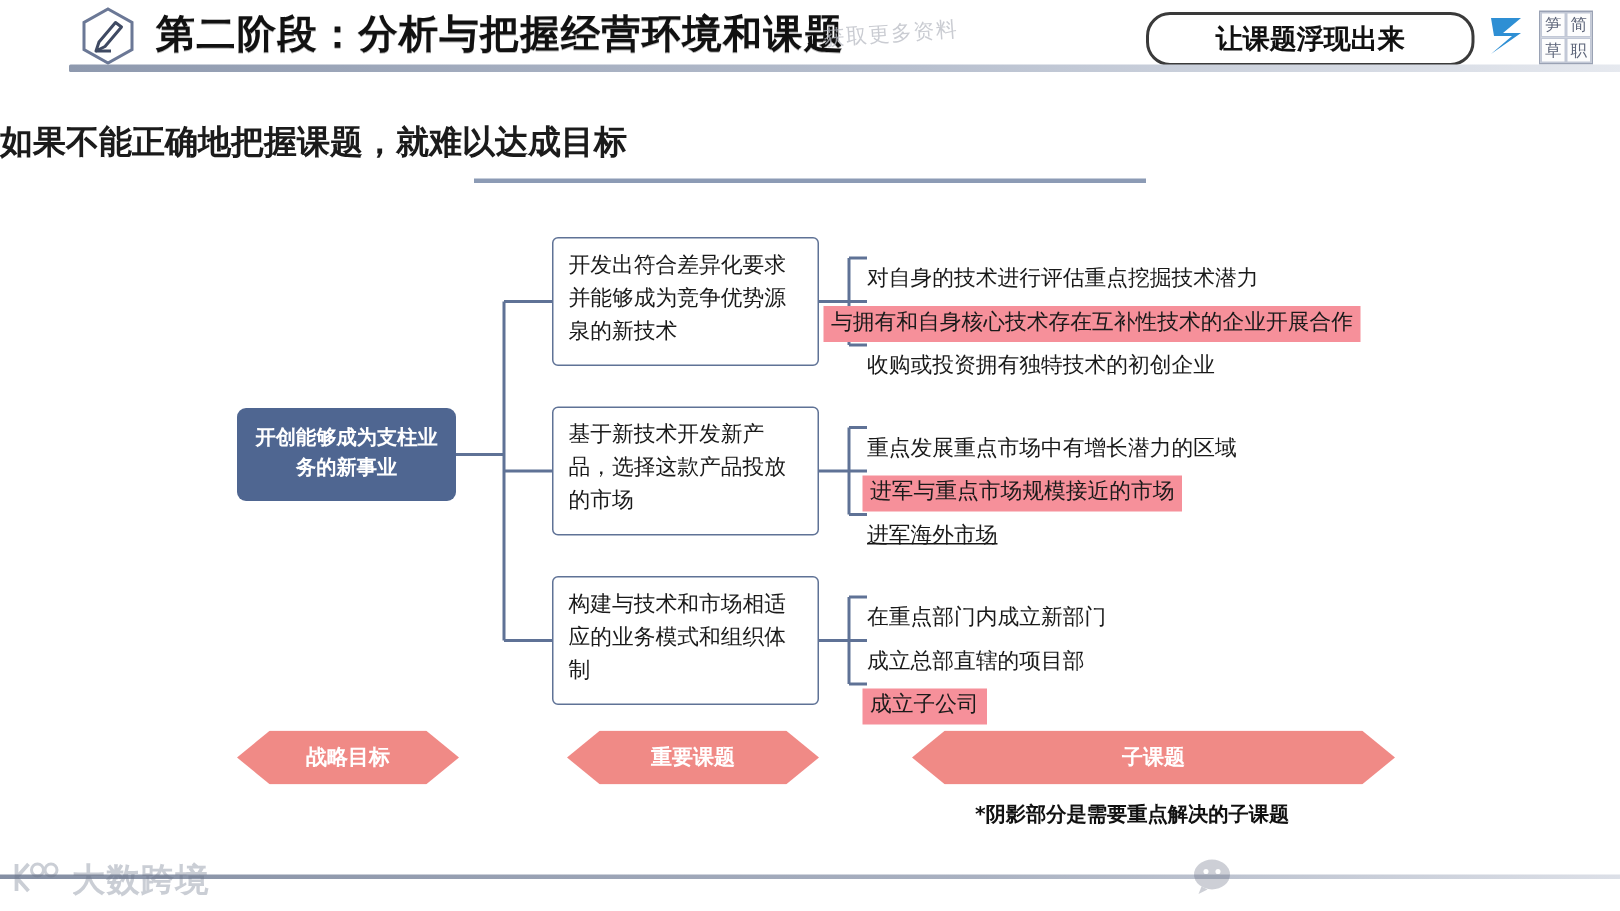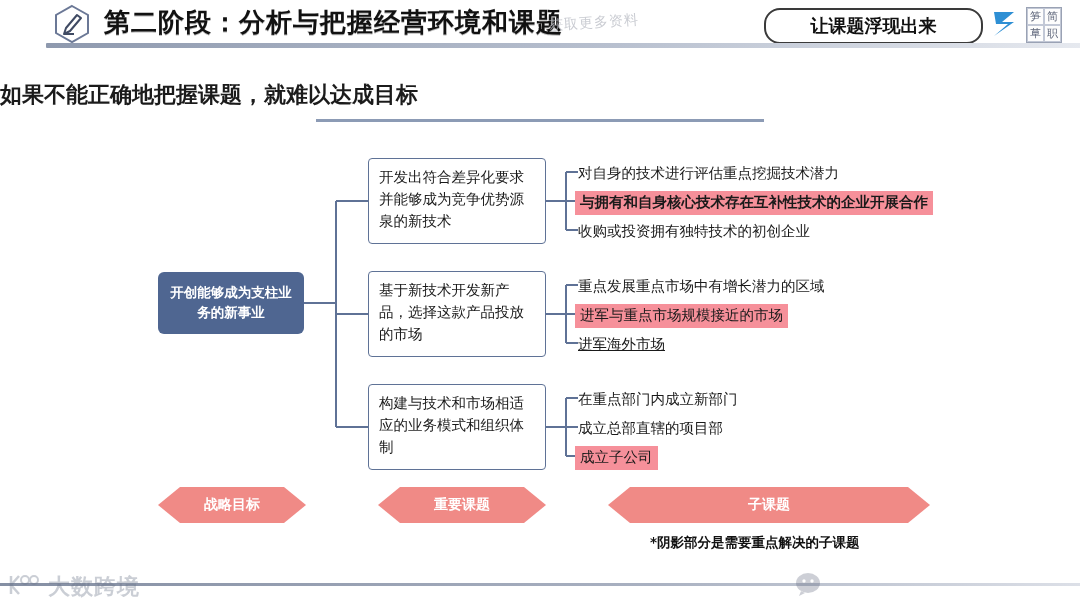--- a/index.html
+++ b/index.html
@@ -94,20 +94,21 @@
   }
   #mid-box-0{left:368px;top:158px;height:86px;}
   #mid-box-1{left:368px;top:271px;height:86px;}
   #mid-box-2{left:368px;top:384px;height:86px;}
 
   .leaf{
     position:absolute;
     font-size:14.5px;color:#1a1a1a;white-space:nowrap;
     font-family:"DejaVu Sans","Liberation Sans",sans-serif;
     line-height:1.3;
+    margin-top:13px;
   }
   .leaf.hl{
     background:#f6909a;
     padding:2px 5px 3px 5px;
   }
 
   svg#connectors{position:absolute;left:0;top:0;width:1080px;height:607px;pointer-events:none;}
 
   
   .chevron{
@@ -224,21 +225,21 @@
     </g>
   </svg>
 
   <div id="root-box">开创能够成为支柱业务的新事业</div>
 
   <div class="mid-box" id="mid-box-0">开发出符合差异化要求并能够成为竞争优势源泉的新技术</div>
   <div class="mid-box" id="mid-box-1">基于新技术开发新产品，选择这款产品投放的市场</div>
   <div class="mid-box" id="mid-box-2">构建与技术和市场相适应的业务模式和组织体制</div>
 
   <div class="leaf" style="left:578px;top:164px;">对自身的技术进行评估重点挖掘技术潜力</div>
-  <div class="leaf hl" style="left:575px;top:191px;font-weight:bold;">与拥有和自身核心技术存在互补性技术的企业开展合作</div>
+  <div class="leaf hl" style="left:549px;top:191px;">与拥有和自身核心技术存在互补性技术的企业开展合作</div>
   <div class="leaf" style="left:578px;top:222px;">收购或投资拥有独特技术的初创企业</div>
 
   <div class="leaf" style="left:578px;top:277px;">重点发展重点市场中有增长潜力的区域</div>
   <div class="leaf hl" style="left:575px;top:304px;">进军与重点市场规模接近的市场</div>
   <div class="leaf" style="left:578px;top:335px;text-decoration:underline;">进军海外市场</div>
 
   <div class="leaf" style="left:578px;top:390px;">在重点部门内成立新部门</div>
   <div class="leaf" style="left:578px;top:419px;">成立总部直辖的项目部</div>
   <div class="leaf hl" style="left:575px;top:446px;">成立子公司</div>
 </div>

